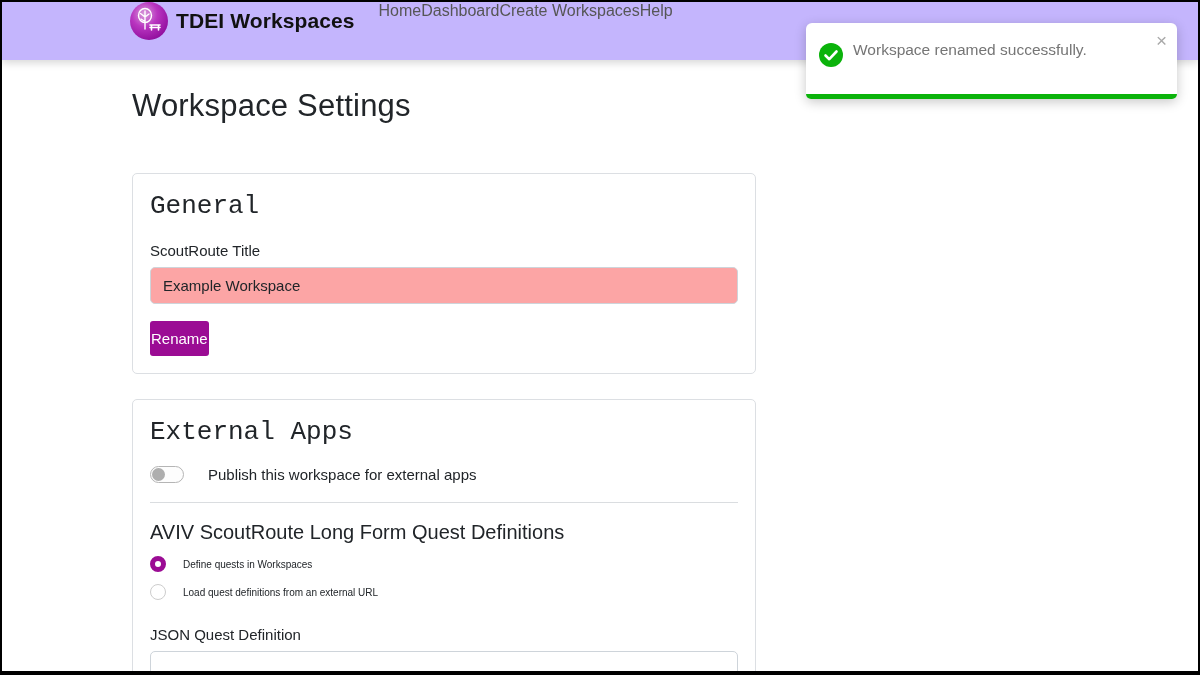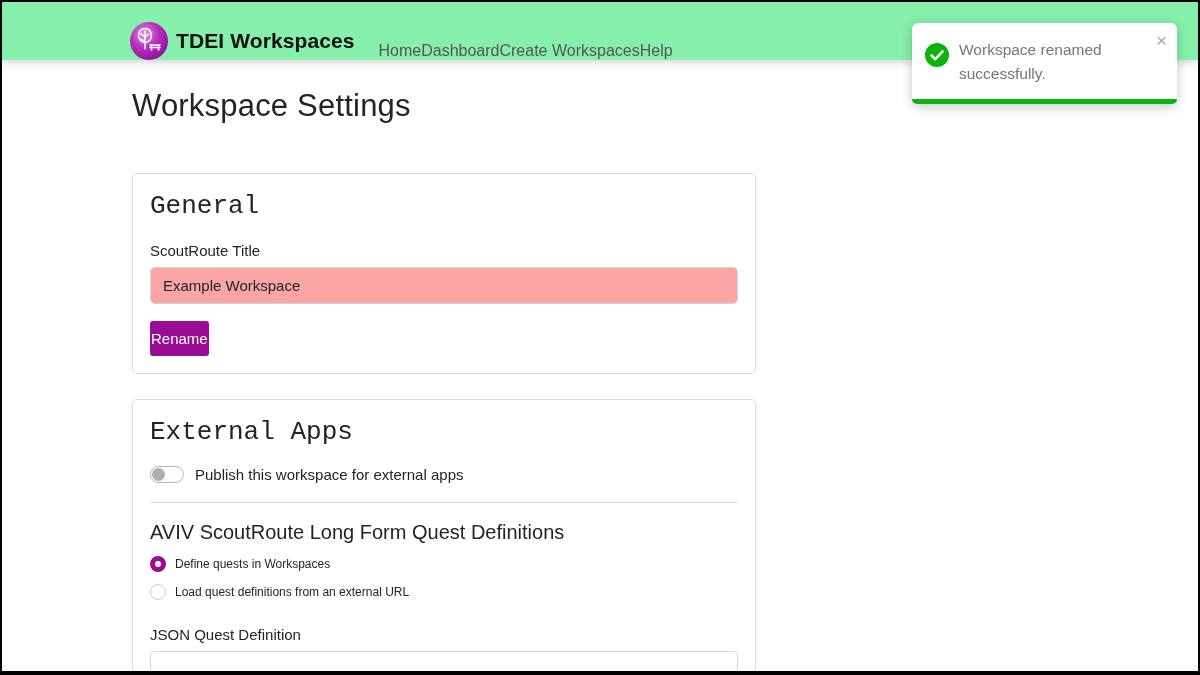--- a/index.html
+++ b/index.html
@@ -12,44 +12,44 @@
     background: #ffffff;
     border: 2px solid #000000;
     border-bottom-width: 4px;
     overflow: hidden;
   }
 
   
   .navbar {
     position: relative;
     height: 58px;
-    background: #86efac;
+    background: #c4b5fd;
     display: flex;
-    align-items: flex-end;
+    align-items: flex-start;
     padding-left: 128px;
     box-shadow: 0 3px 8px rgba(0,0,0,0.16);
     z-index: 5;
   }
   .brand { display: flex; align-items: center; gap: 8px; cursor: pointer; }
   .brand-logo { width: 38px; height: 38px; display: block; }
   .brand-text {
     font-size: 21px; font-weight: 600; color: #111111;
     letter-spacing: 0.1px; white-space: nowrap;
   }
   .nav-links { display: flex; align-items: center; margin-left: 24px; }
   .nav-links a {
     text-decoration: none; color: #565656; font-size: 16px; white-space: nowrap;
     cursor: pointer;
   }
 
   
   .toast {
     position: absolute;
     top: 21px; right: 21px;
-    width: 265px; min-height: 76px;
+    width: 371px; min-height: 76px;
     background: #ffffff;
     border-radius: 6px;
     box-shadow: 0 3px 12px rgba(0,0,0,0.22);
     z-index: 20;
     padding: 13px 34px 18px 13px;
     display: flex;
     align-items: flex-start;
     gap: 10px;
   }
   .toast-icon { flex: 0 0 auto; width: 24px; height: 24px; margin-top: 7px; }
@@ -106,21 +106,21 @@
     background: var(--primary, #9b0c94);
     color: #ffffff;
     border: none; border-radius: 3px;
     padding: 9px 1px;
     font-size: 15px;
     font-family: "Liberation Sans", sans-serif;
     cursor: pointer;
   }
 
   
-  .toggle-row { display: flex; align-items: center; gap: 11px; margin-top: 19px; }
+  .toggle-row { display: flex; align-items: center; gap: 24px; margin-top: 19px; }
   .switch {
     position: relative;
     width: 34px; height: 17px;
     border: 1px solid #b5b5b5; border-radius: 17px;
     background: #fdfdfd;
     cursor: pointer;
     flex: 0 0 auto;
   }
   .switch .knob {
     position: absolute; top: 1px; left: 1px;
@@ -133,21 +133,21 @@
 
   .subsection-title { font-size: 20px; font-weight: 400; color: #212529; }
 
   .radio-row { display: flex; align-items: center; gap: 9px; margin-top: 12px; cursor: pointer; }
   .radio {
     width: 16px; height: 16px; border-radius: 50%;
     background: #ffffff; flex: 0 0 auto;
   }
   .radio.checked { border: 5px solid var(--primary, #9b0c94); }
   .radio.unchecked { border: 1px solid #cdcdcd; }
-  .radio-label { font-size: 12px; color: #212529; }
+  .radio-label { font-size: 10px; color: #212529; margin-left: 8px; }
 
   .json-label { margin-top: 26px; }
   .textarea {
     width: 100%; height: 90px;
     border: 1px solid #ced4da; border-radius: 5px;
     padding: 6px 12px;
     font-size: 14px; color: #212529;
     font-family: "Liberation Mono", monospace;
     resize: none; outline: none;
   }

